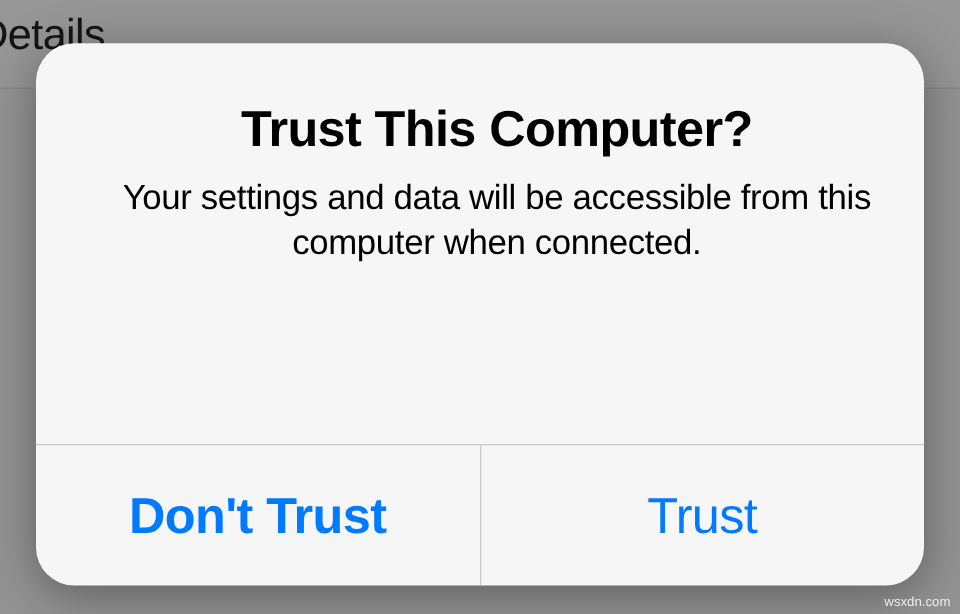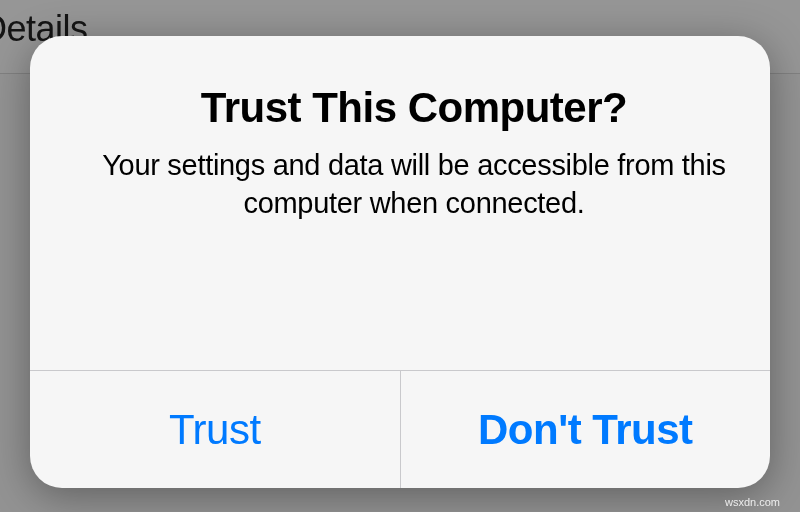--- a/index.html
+++ b/index.html
@@ -102,21 +102,21 @@
     }
     .alert-button.bold {
       font-weight: 600;
     }
     .alert-button + .alert-button {
       border-left: 1px solid #c9c9cc;
     }
     .watermark {
       position: absolute;
       bottom: 4px;
-      right: 20px;
+      right: 8px;
       font-size: 11px;
       color: rgba(255,255,255,0.85);
       font-family: Arial, sans-serif;
     }
   </style>
 </head>
 <body>
 
 <div class="background">
   <div class="bg-header">
@@ -125,18 +125,18 @@
 </div>
 
 <div class="overlay-dim"></div>
 
 <div class="alert">
   <div class="alert-body">
     <div class="alert-title">Trust This Computer?</div>
     <div class="alert-message">Your settings and data will be accessible from this computer when connected.</div>
   </div>
   <div class="alert-buttons">
+    <button class="alert-button bold">Don't Trust</button>
     <button class="alert-button primary">Trust</button>
-    <button class="alert-button bold">Don't Trust</button>
   </div>
 </div>
 
 <div class="watermark">wsxdn.com</div>
 
 </body></html>

